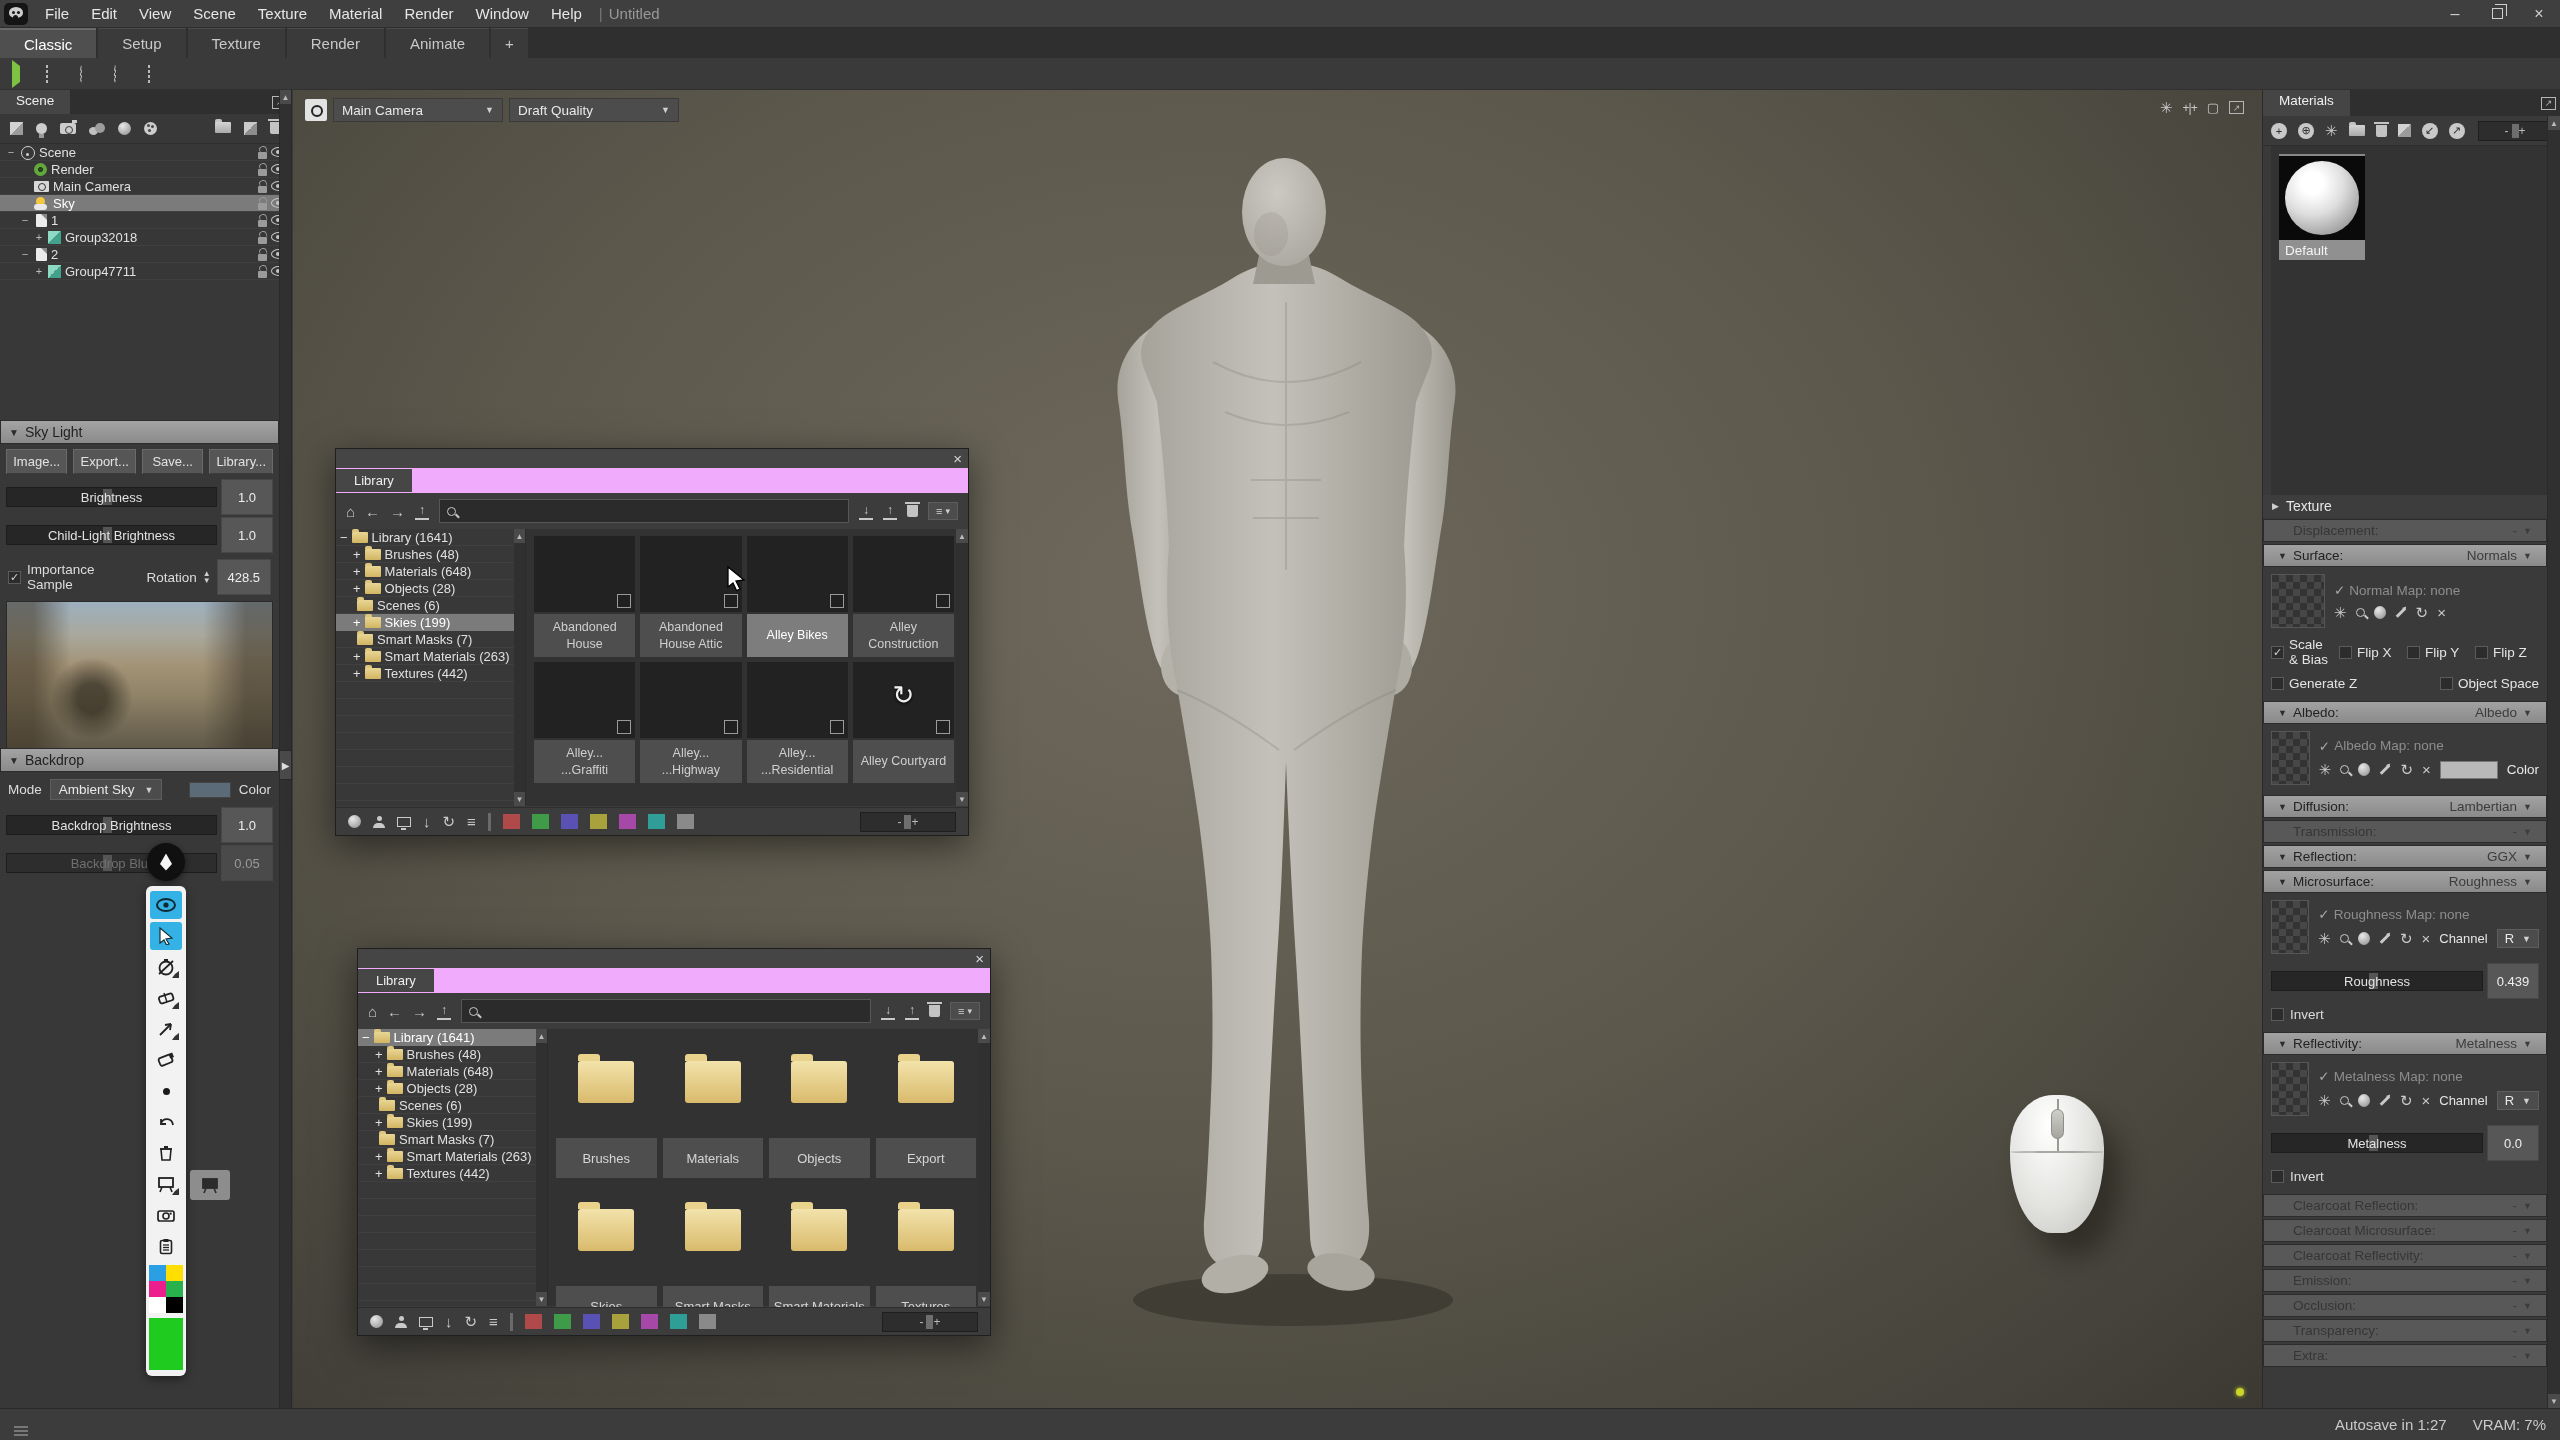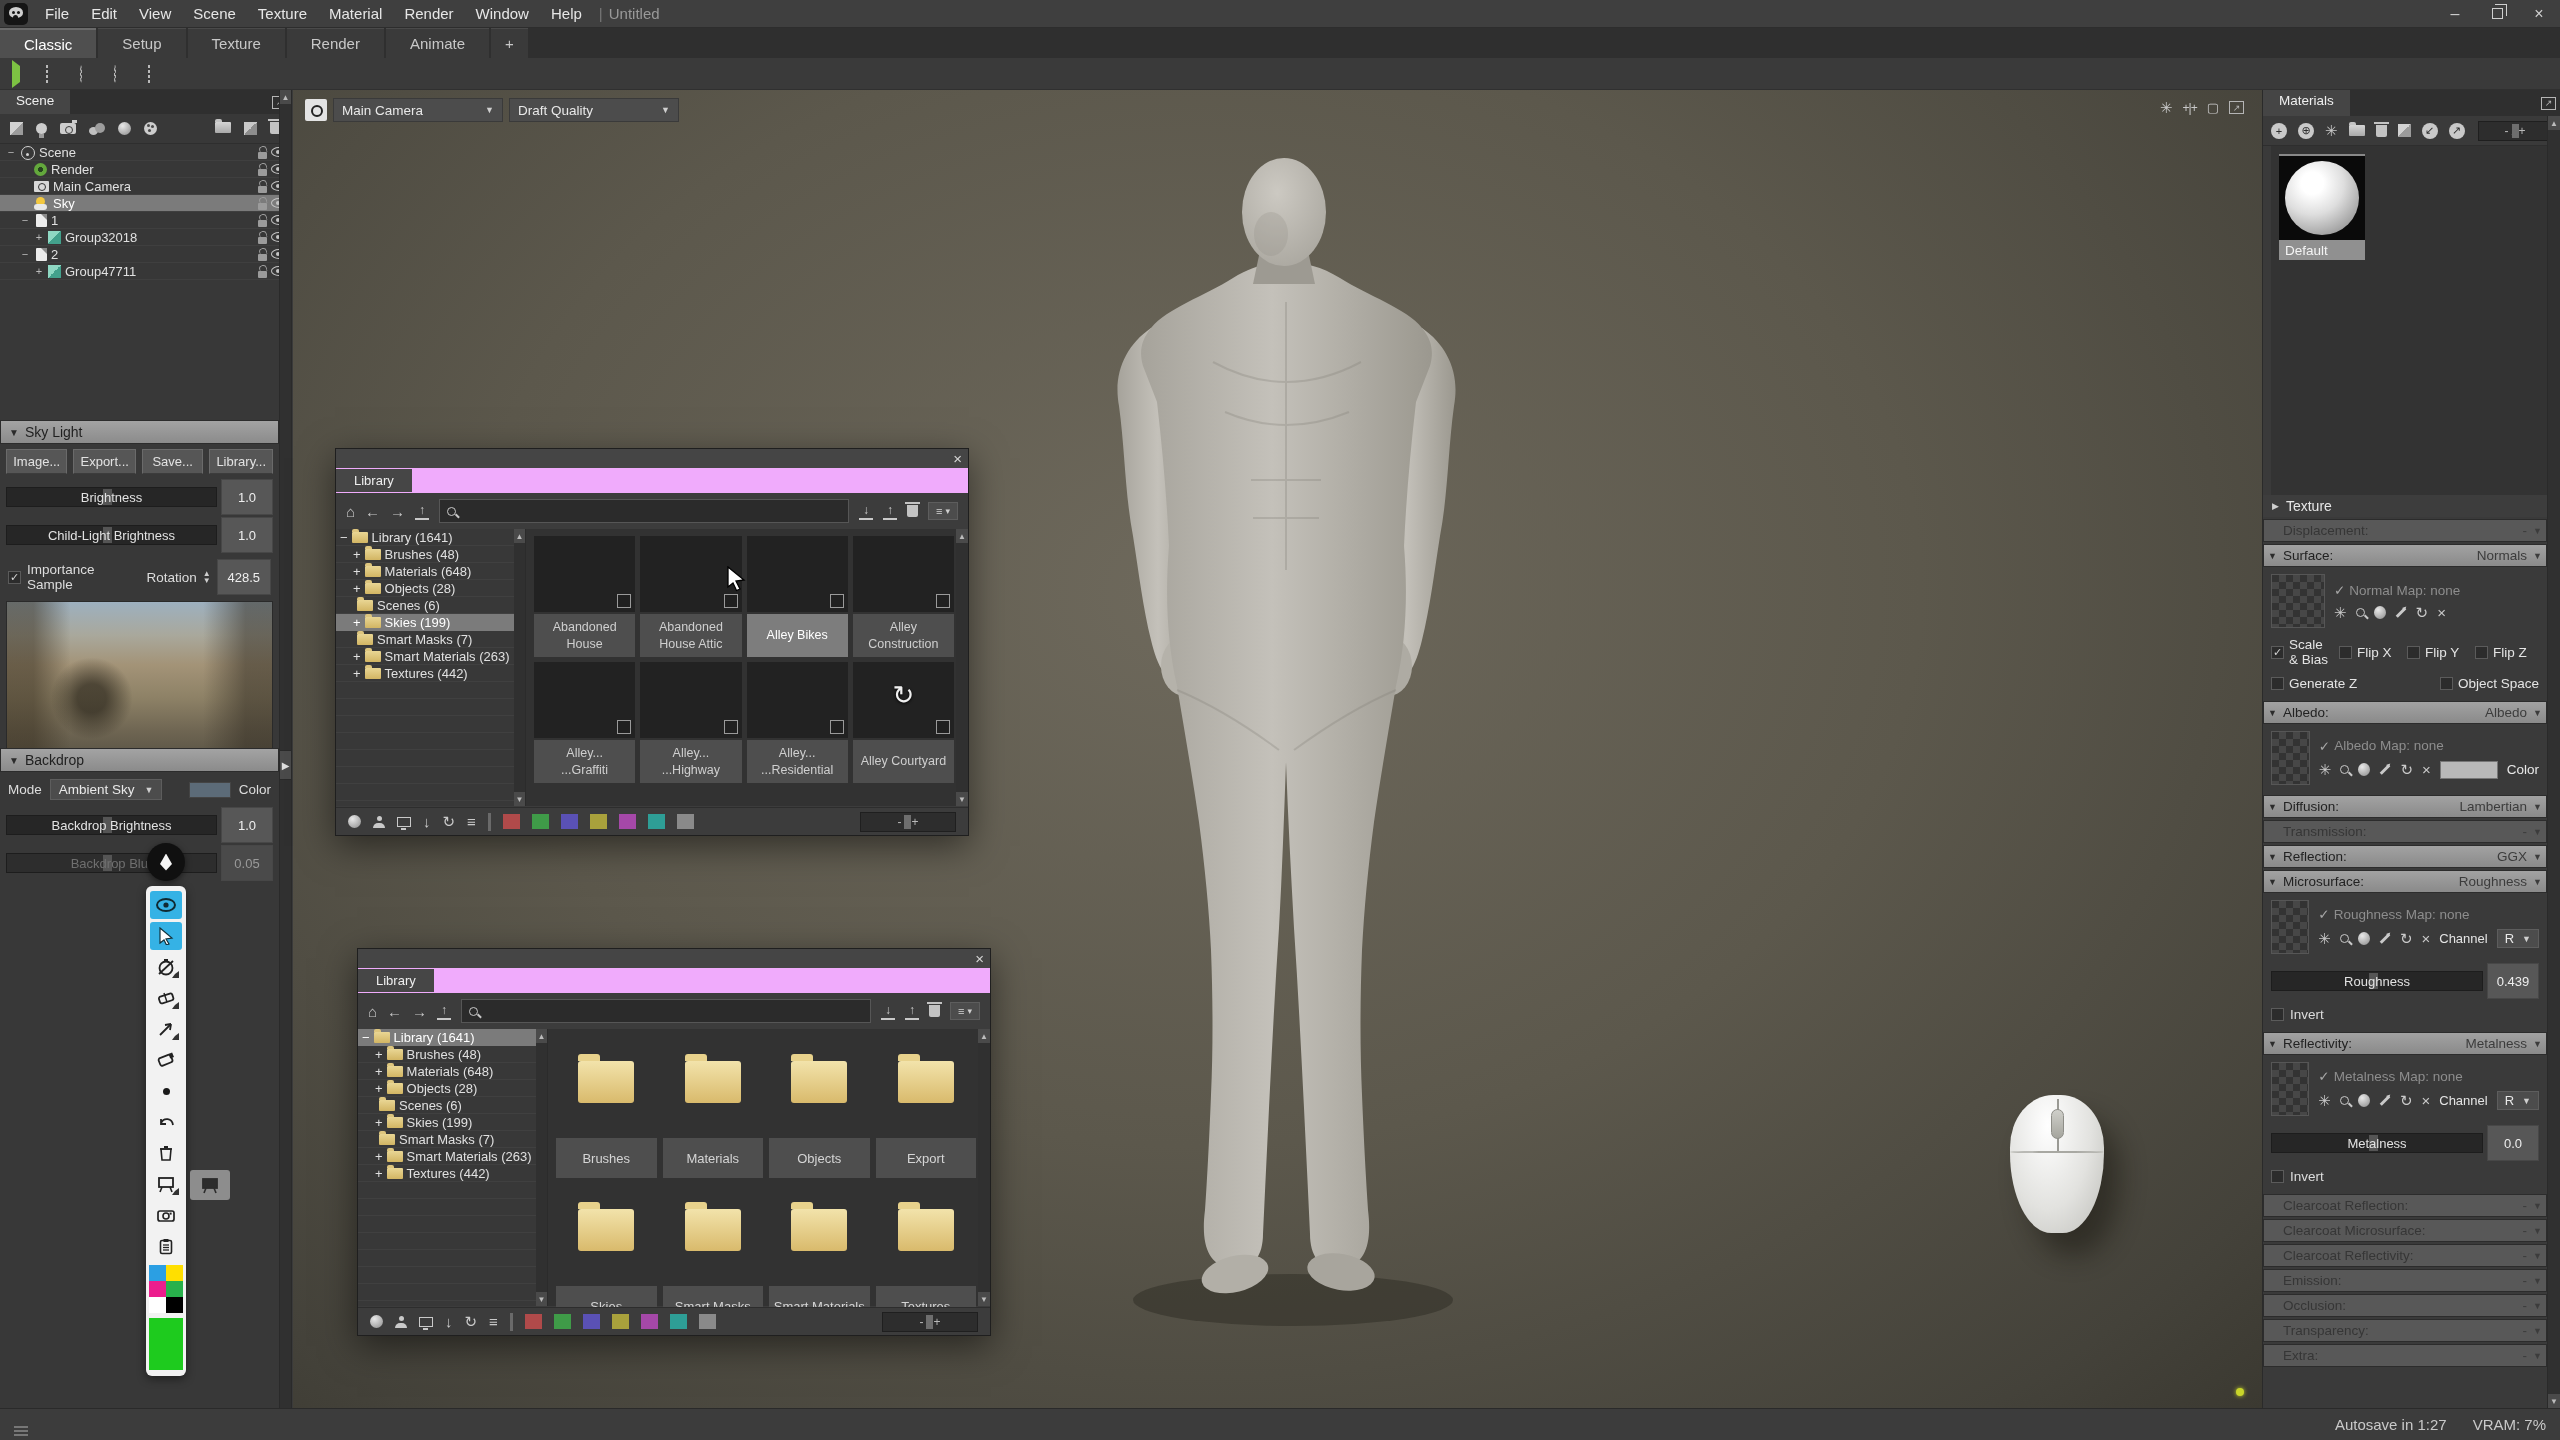--- a/index.html
+++ b/index.html
@@ -161,21 +161,21 @@
   #mat-swatch-well{position:absolute;left:8px;right:13px;top:56px;height:349px;background:#333}
   #mat-swatch{position:absolute;left:8px;top:8px;width:86px}
   #mat-sphere{height:86px;background:#0a0a0a;border-top:2px solid #888;display:flex;align-items:center;justify-content:center}
   #mat-sphere .ball{width:74px;height:74px;border-radius:50%;
       background:radial-gradient(circle at 37% 30%,#ffffff 0 16%,#dedede 45%,#a8a8a8 74%,#737373 100%)}
   #mat-swatch-label{height:20px;background:#909090;color:#f4f4f4;font-size:13.5px;display:flex;align-items:center;padding:0 6px}
   #mat-sections{position:absolute;left:0;right:13px;top:405px}
   .mat-plain{height:22px;display:flex;align-items:center;gap:7px;padding:0 9px;font-size:14px;color:#e6e6e6;background:#3d3d3d}
   .mat-plain .tri{font-size:9px;color:#cfcfcf}
   .mat-h{height:23px;margin-top:2px;background:linear-gradient(#a2a2a2,#8a8a8a);border:1px solid #2c2c2c;color:#222;
-         display:flex;align-items:center;gap:6px;padding:0 4px;font-size:13.5px}
+         display:flex;align-items:center;gap:6px;padding:0 14px;font-size:13.5px}
   .mat-h .tri{font-size:9px;color:#2b2b2b}
   .mat-h .mode{margin-left:auto;display:flex;align-items:center;gap:6px;color:#3c3c3c}
   .mat-h .mode .caret{color:#3c3c3c}
   .mat-h.dim{background:#585858;color:#363636}
   .mat-h.dim .tri{visibility:hidden}
   .mat-body{padding:7px 8px 8px;background:#3a3a3a}
   .map-row{display:flex;gap:9px}
   .checker{width:54px;height:54px;border:1px solid #565656;background-image:
      linear-gradient(45deg,#474747 25%,transparent 25%,transparent 75%,#474747 75%),
      linear-gradient(45deg,#474747 25%,#333 25%,#333 75%,#474747 75%);

